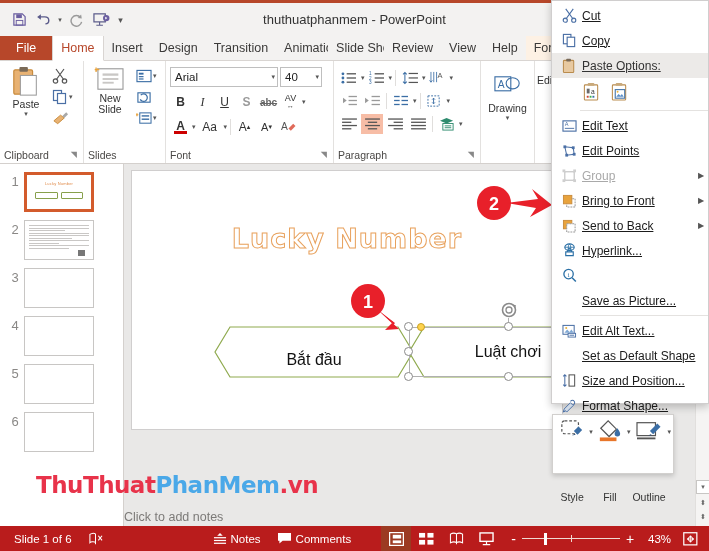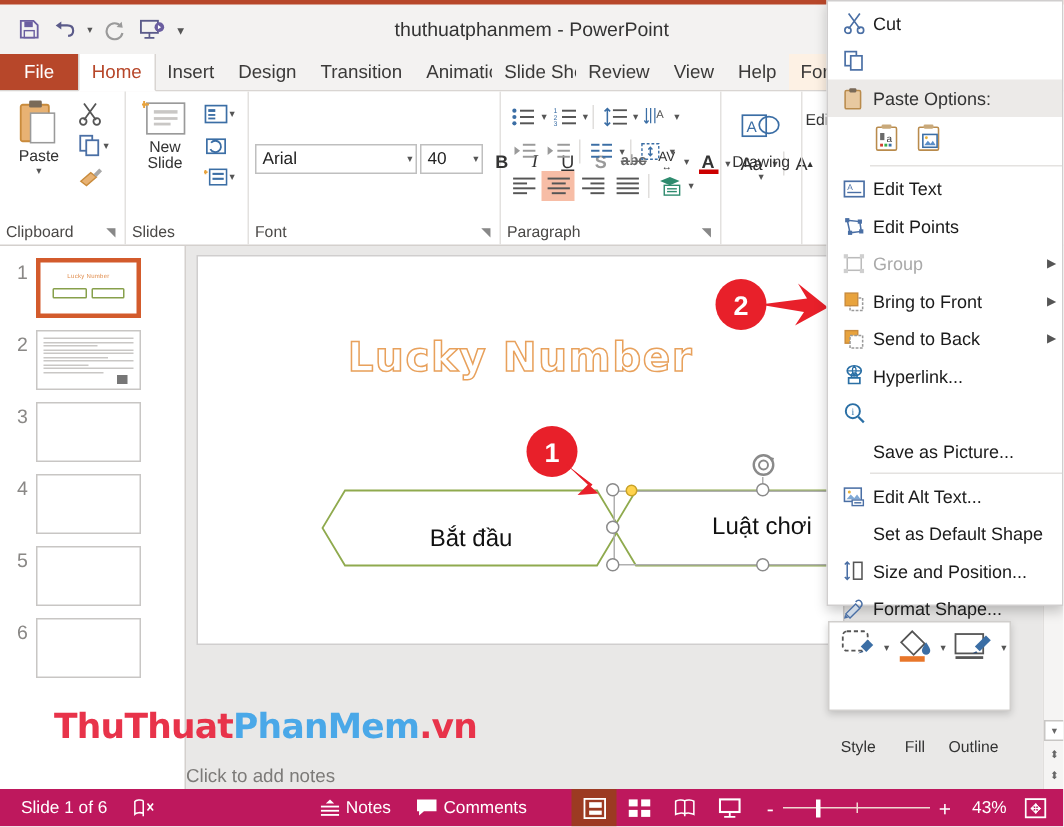--- a/index.html
+++ b/index.html
@@ -274,21 +274,21 @@
   }
   .ctxitem.header {
     background: #eceae8; color: #333; font-weight: normal;
   }
   .ctxitem.disabled { color: #a9a9a9; }
   .ctxicon {
     width: 26px; height: 22px;
     display: flex; align-items: center; justify-content: center;
     flex: 0 0 26px;
   }
-  .ctxlabel { flex: 1; }
+  .ctxlabel { flex: 1; text-decoration: underline; }
   .ctxarrow {
     width: 14px; text-align: center; font-size: 8px; color: #555;
   }
   .ctxsep { height: 1px; background: #e4e2e0; margin: 2px 0 2px 28px; }
   .pasteicons {
     height: 30px; display: flex; align-items: center; padding-left: 30px; gap: 9px;
   }
 
   
   .vscroll {
@@ -300,21 +300,21 @@
     display: flex; align-items: center; justify-content: center;
     font-size: 7px; color: #666;
   }
   .vscroll .grp {
     position: absolute; bottom: 2px; left: 0; width: 14px;
   }
 
   
   .statusbar {
     position: absolute; left: 0; bottom: 0; width: 709px; height: 25px;
-    background: #be185d; color: #ffffff;
+    background: #b91c1c; color: #ffffff;
     display: flex; align-items: center;
     font-size: 11.5px;
   }
   .sb-item { display: flex; align-items: center; gap: 4px; padding: 0 8px; cursor: pointer; height: 25px; }
   .sb-view { width: 30px; display: flex; align-items: center; justify-content: center; height: 25px; cursor: pointer; }
   .sb-view.active { background: #9c3a22; }
   .zoomslider {
     display: flex; align-items: center; gap: 0; padding: 0 4px;
   }
   .ztrack { position: relative; width: 98px; height: 14px; }
@@ -474,21 +474,21 @@
                 <path d="M1 2.5v3M-0.5 4h3" stroke="#e8a33d" stroke-width="1.3"></path>
               </svg>
             <span class="caret">▾</span>
           </div>
         </div>
       </div>
       <div class="rgroup-label">Slides</div>
     </div>
 
     <div class="rgroup" style="width:168px">
-      <div class="rgroup-body" style="flex-direction:row;align-items:stretch;padding-top:3px">
+      <div class="rgroup-body" style="flex-direction:column;align-items:stretch;padding-top:3px">
         <div class="fontrow1">
           <div class="fontbox name">
             <span>Arial</span>
             <span class="caret">▾</span>
           </div>
           <div class="fontbox size">
             <span>40</span>
             <span class="caret">▾</span>
           </div>
         </div>
@@ -859,20 +859,21 @@
       <span class="ctxlabel">Cut</span>
     </div>
 
     <div class="ctxitem">
       <span class="ctxicon">
         <svg width="15" height="15" viewBox="0 0 16 16">
             <rect x="1.5" y="1.5" width="8" height="10" fill="none" stroke="#4a6fa5" stroke-width="1.2"></rect>
             <rect x="5.5" y="4.5" width="8" height="10" fill="#fff" stroke="#4a6fa5" stroke-width="1.2"></rect>
           </svg>
       </span>
+      <span class="ctxlabel">Copy</span>
     </div>
 
     <div class="ctxitem header">
       <span class="ctxicon">
         <svg width="15" height="16" viewBox="0 0 16 17">
             <rect x="1.5" y="2.5" width="11" height="13" rx="1" fill="#e8c9a0" stroke="#b98b4c" stroke-width="1.1"></rect>
             <rect x="4.5" y=".8" width="5" height="3" rx=".8" fill="#7a6a58"></rect>
           </svg>
       </span>
       <span class="ctxlabel">Paste Options:</span>

